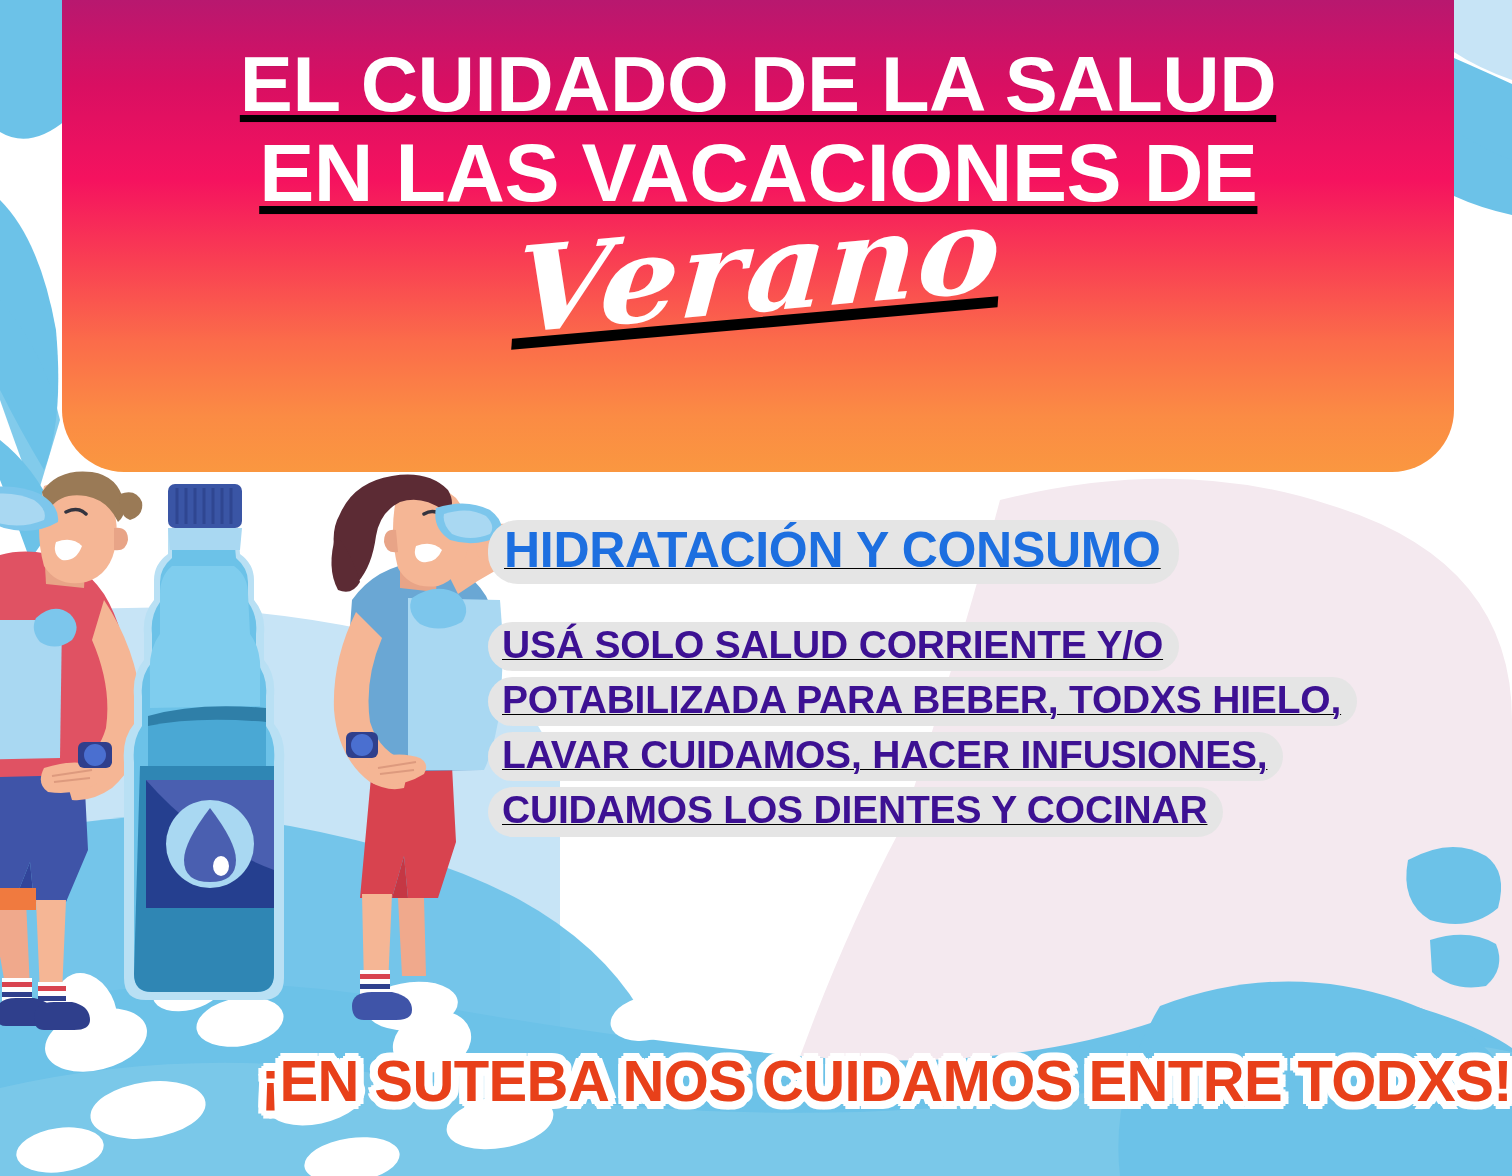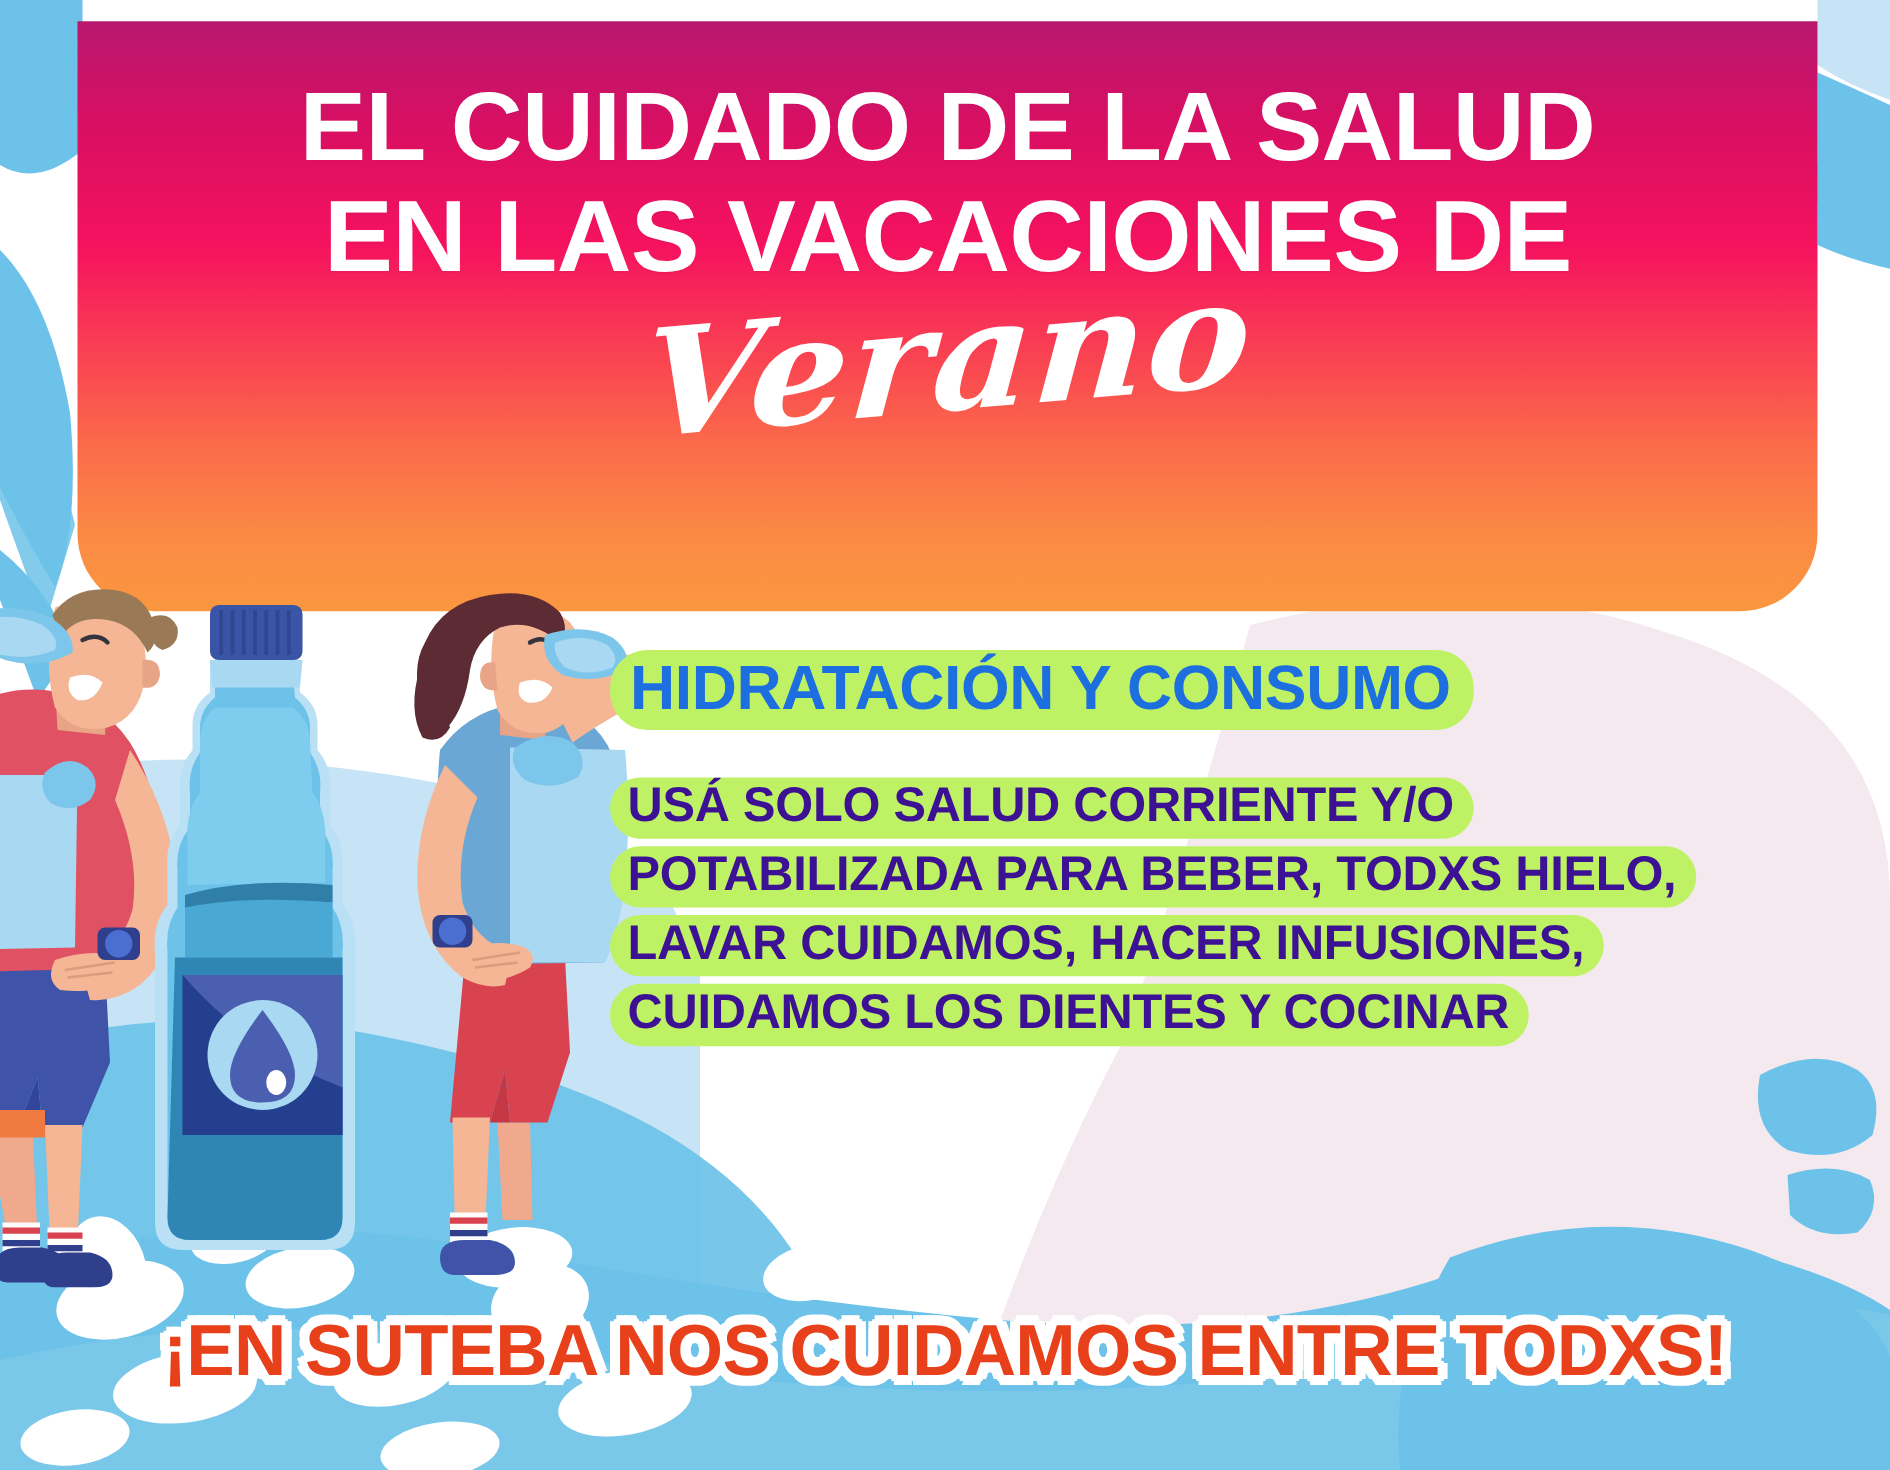--- a/index.html
+++ b/index.html
@@ -20,32 +20,33 @@
 
   
   .bg-layer {
     position:absolute; inset:0;
     width:1512px; height:1176px;
   }
 
   
   .banner {
     position:absolute;
-    left:62px; top:17px;
+    left:62px; top:0px;
     width:1392px; height:472px;
     background:linear-gradient(180deg,
         #b8186f 0%,
         #d90f62 18%,
         #f5125f 38%,
         #f93e53 55%,
         #fb6b4a 72%,
         #fb8b44 88%,
         #fa9740 100%);
     border-radius:0 0 62px 62px;
     z-index:3;
+    text-decoration:underline;
   }
 
   .banner-inner {
     position:relative;
     width:100%; height:100%;
     display:flex;
     flex-direction:column;
     align-items:center;
     justify-content:flex-start;
     padding-top:46px;
@@ -81,24 +82,25 @@
   
   .content {
     position:absolute;
     left:488px; top:520px;
     width:990px;
     z-index:6;
   }
 
   .hl-line {
     display:inline-block;
-    background:#bef264;
+    background:#e5e5e5;
     border-radius:30px;
     padding:4px 18px 8px 16px;
     margin-bottom:2px;
+    text-decoration:underline;
   }
 
   .heading-blue {
     color:#1d6fe0;
     font-family:"Liberation Sans", sans-serif;
     font-weight:bold;
     font-size:50px;
     line-height:1.04;
     letter-spacing:-0.3px;
     white-space:nowrap;
@@ -121,21 +123,21 @@
     padding:3px 16px 6px 14px;
     border-radius:26px;
     margin-bottom:6px;
   }
 
   
   .cta-wrap {
     position:absolute;
     left:0; top:1052px;
     width:1512px;
-    text-align:center;
+    text-align:right;
     z-index:8;
   }
   .cta {
     display:inline-block;
     color:#e8401a;
     font-family:"Liberation Sans", sans-serif;
     font-weight:bold;
     font-size:58px;
     line-height:1;
     letter-spacing:-0.6px;

